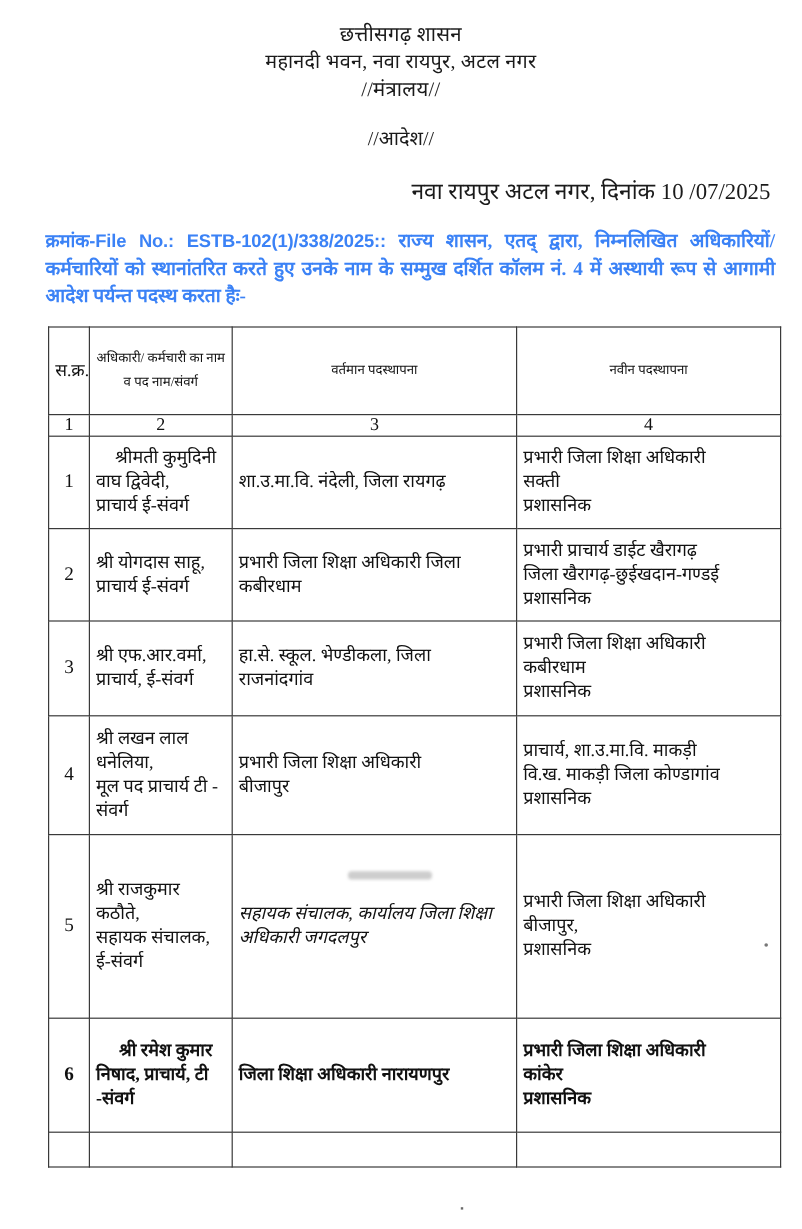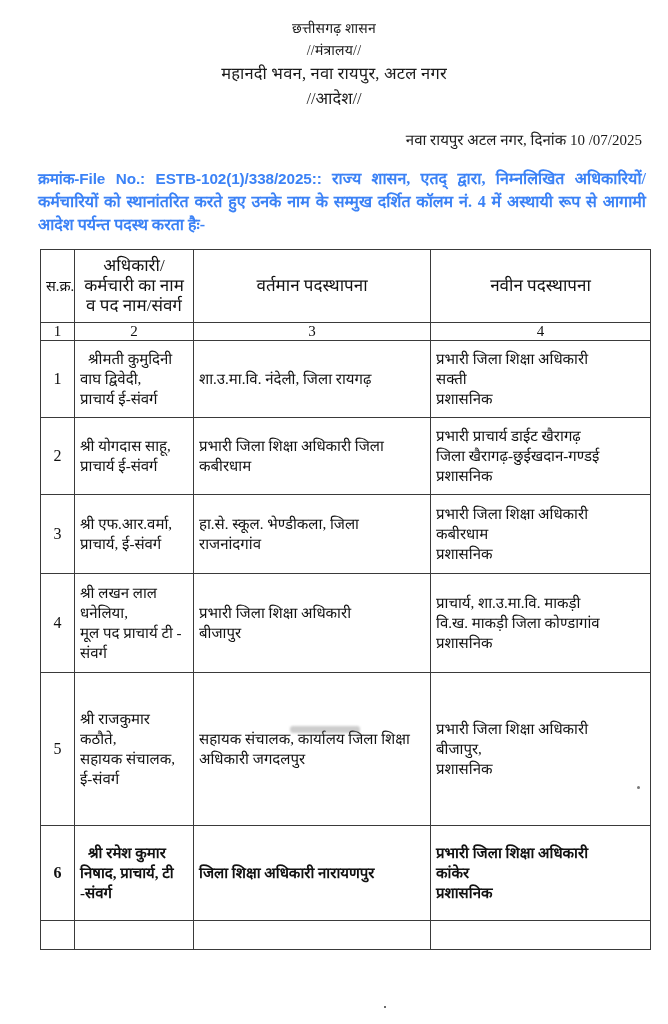--- a/index.html
+++ b/index.html
@@ -23,37 +23,38 @@
     padding: 0;
     position: relative;
   }
 
   
   .letterhead {
     text-align: center;
     padding-top: 18px;
   }
   .letterhead .lh-line {
-    font-size: 14px;
+    font-size: 17px;
     line-height: 22px;
     letter-spacing: 0.2px;
     color: #1a1a1a;
   }
   .letterhead .lh-line.addr {
     font-size: 16.5px;
     line-height: 24px;
   }
   .order-tag {
     text-align: center;
     font-size: 16.5px;
+    margin-top: 17px;
     color: #1a1a1a;
   }
   .dateline {
     text-align: right;
-    font-size: 15px;
+    font-size: 19px;
     margin-top: 20px;
     padding-right: 26px;
     color: #1a1a1a;
   }
 
   
   .body-para {
     margin-top: 18px;
     padding: 0 22px 0 38px;
     font-size: 16px;
@@ -94,21 +95,21 @@
   }
   col.c1 { width: 34px; }
   col.c2 { width: 119px; }
   col.c3 { width: 237px; }
   col.c4 { width: 220px; }
 
   thead td.head-cell {
     text-align: center;
     vertical-align: middle;
     height: 66px;
-    font-size: 17px;
+    font-size: 11px;
     line-height: 20px;
   }
   thead td.head-sn { font-size: 14.5px; }
   tr.numrow td {
     text-align: center;
     height: 17px;
     padding: 0 3px;
     font-size: 15px;
     line-height: 17px;
   }
@@ -120,31 +121,31 @@
   td.colname,
   td.colcur,
   td.colnew {
     text-align: left;
   }
   td.colname { padding-left: 6px; }
   td.colcur  { padding-left: 6px; }
   td.colnew  { padding-left: 6px; }
 
   .cellline { display: block; }
-  .cellline.indent { padding-left: 8px; }
+  .cellline.indent { padding-left: 8px; text-align: center; }
 
   tr.r1 td { height: 70px; }
   tr.r2 td { height: 70px; }
   tr.r3 td { height: 72px; }
   tr.r4 td { height: 92px; }
   tr.r5 td { height: 146px; }
   tr.r6 td { height: 88px; font-weight: bold; }
   tr.r7 td { height: 22px; }
 
-  tr.r5 td.colcur { vertical-align: middle; }
+  tr.r5 td.colcur { vertical-align: middle; font-style: italic; }
   tr.r5 td.colnew { vertical-align: middle; }
 
   .smudge {
     position: absolute;
     left: 290px;
     top: 726px;
     width: 70px;
     height: 7px;
     background: rgba(90,90,90,0.30);
     border-radius: 3px;
@@ -168,22 +169,22 @@
     border-radius: 50%;
   }
 </style>
 </head>
 <body>
 
 <div class="page">
 
   <div class="letterhead">
     <div class="lh-line">छत्तीसगढ़ शासन</div>
+    <div class="lh-line addr">महानदी भवन, नवा रायपुर, अटल नगर</div>
     <div class="lh-line">//मंत्रालय//</div>
-    <div class="lh-line addr">महानदी भवन, नवा रायपुर, अटल नगर</div>
   </div>
 
   <div class="order-tag">//आदेश//</div>
 
   <div class="dateline">नवा रायपुर अटल नगर, दिनांक 10 /07/2025</div>
 
   <div class="body-para">
     <span class="fileno">क्रमांक-File No.: ESTB-102(1)/338/2025::</span><span class="lead"> राज्य शासन, एतद् द्वारा, निम्नलिखित अधिकारियों/कर्मचारियों को स्थानांतरित करते हुए उनके नाम के सम्मुख दर्शित कॉलम नं. 4 में अस्थायी रूप से आगामी आदेश पर्यन्त पदस्थ करता हैः-</span>
   </div>
 

